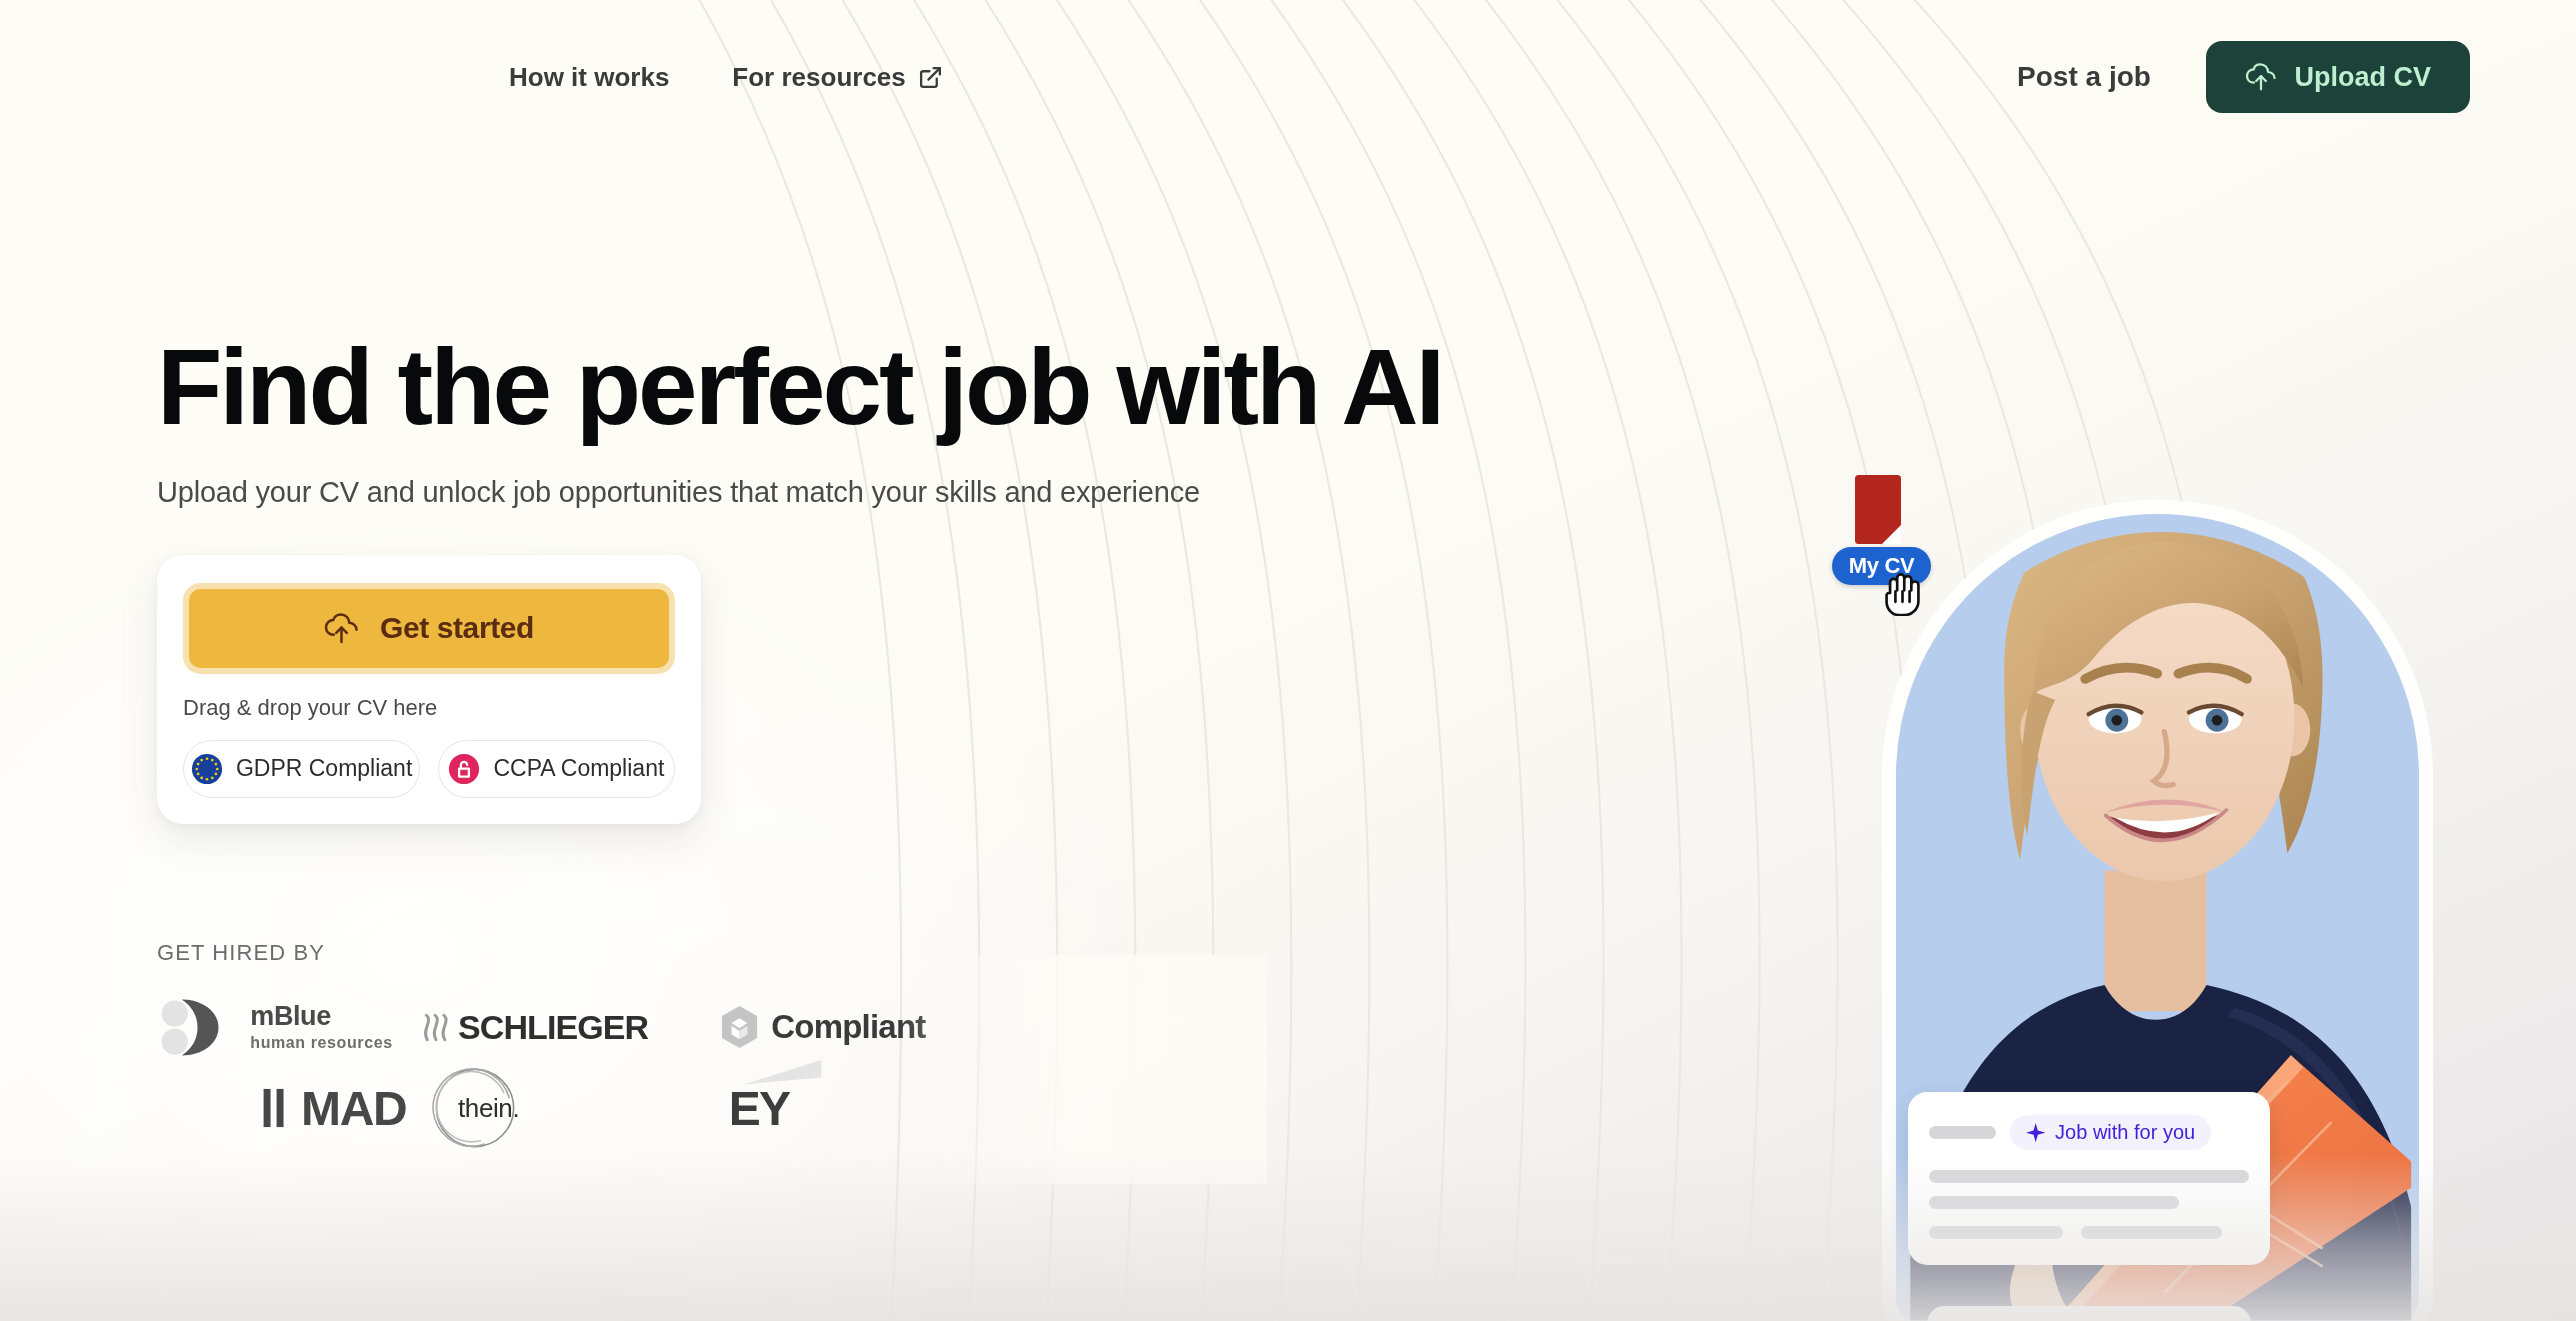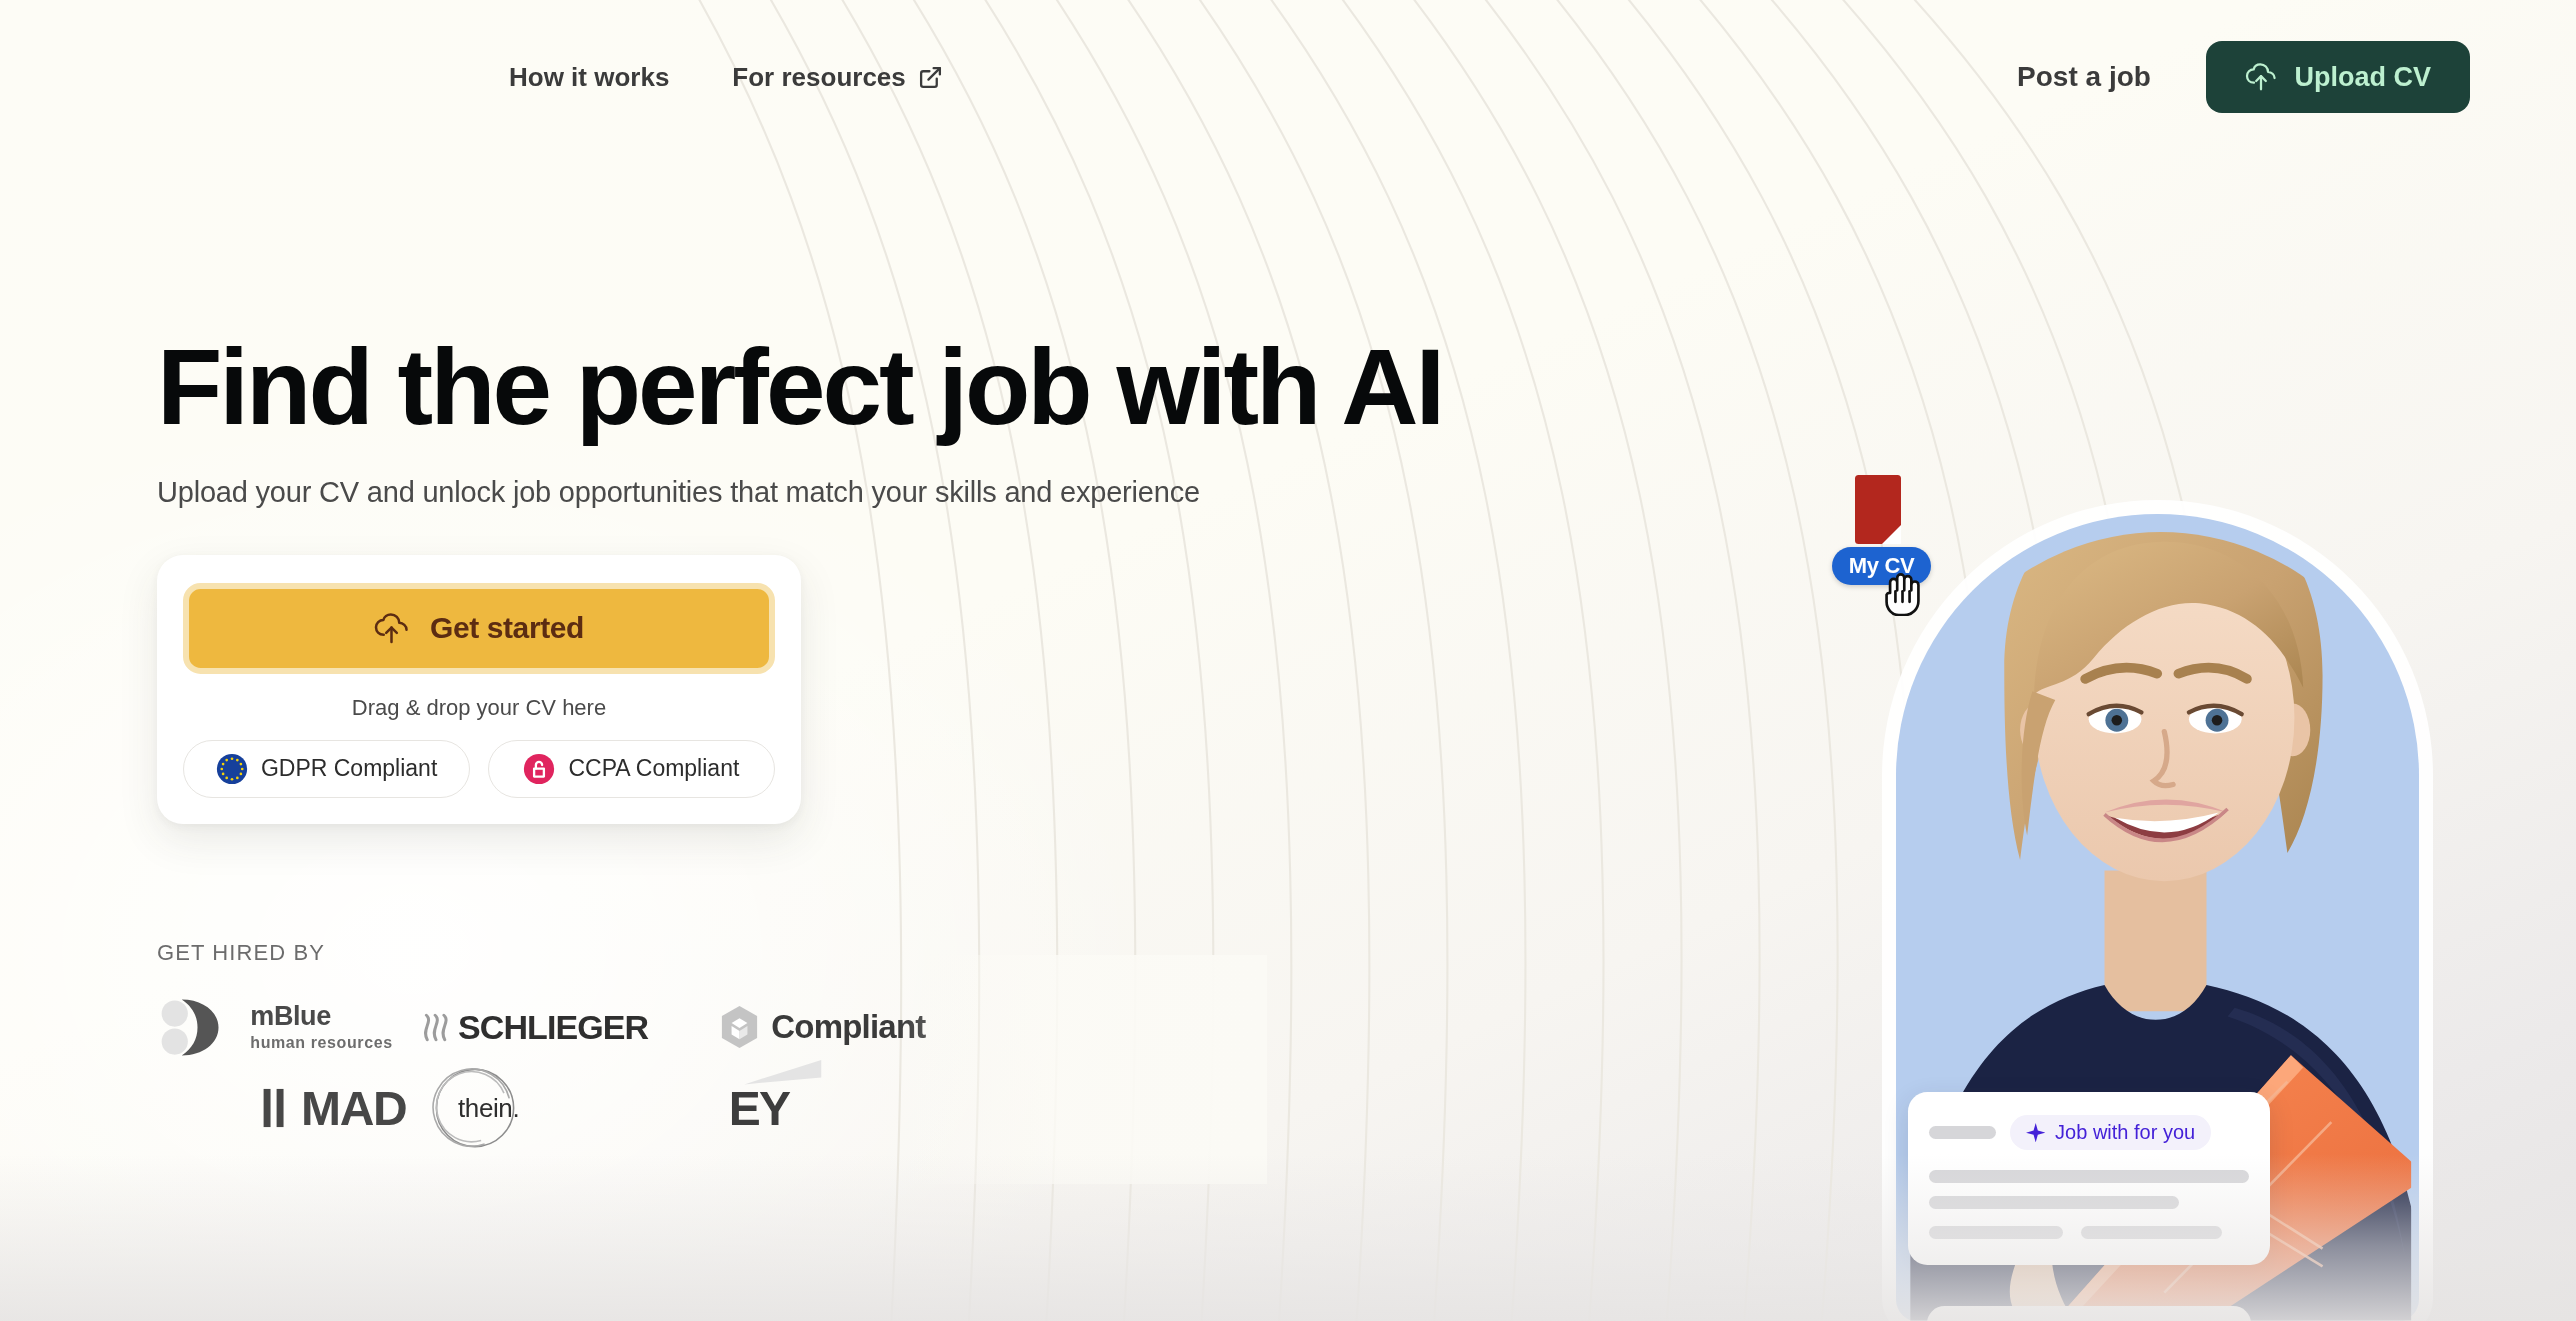--- a/index.html
+++ b/index.html
@@ -97,38 +97,37 @@
     margin-top: 30px;
     font-size: 29px;
     color: #4a4a4a;
     letter-spacing: -0.2px;
     white-space: nowrap;
   }
 
   
   .upload-card {
     margin-top: 46px;
-    width: 644px;
+    width: 544px;
     background: #ffffff;
     border-radius: 26px;
     padding: 28px 26px 26px;
     box-shadow: 0 16px 40px rgba(60,55,50,0.10), 0 2.6px 8.8px rgba(60,55,50,0.05);
   }
   .dropzone {
     height: 91px;
     border-radius: 17.6px;
     background: #eeb83f;
     border: 6.2px solid #f7e2af;
     display: flex; align-items: center; justify-content: center; gap: 21px;
     cursor: pointer;
   }
   .dz-icon { width: 35px; height: 31px; flex: none; }
   .dz-label { font-size: 30px; font-weight: 700; color: #5c2c12; letter-spacing: -0.4px; }
   .drag-hint {
-    text-align: center;
     margin-top: 21px;
     font-size: 22px;
     color: #4a4a4a;
   }
   .badges {
     margin-top: 19.4px;
     display: flex; gap: 17.6px;
   }
   .badge {
     flex: 1;

